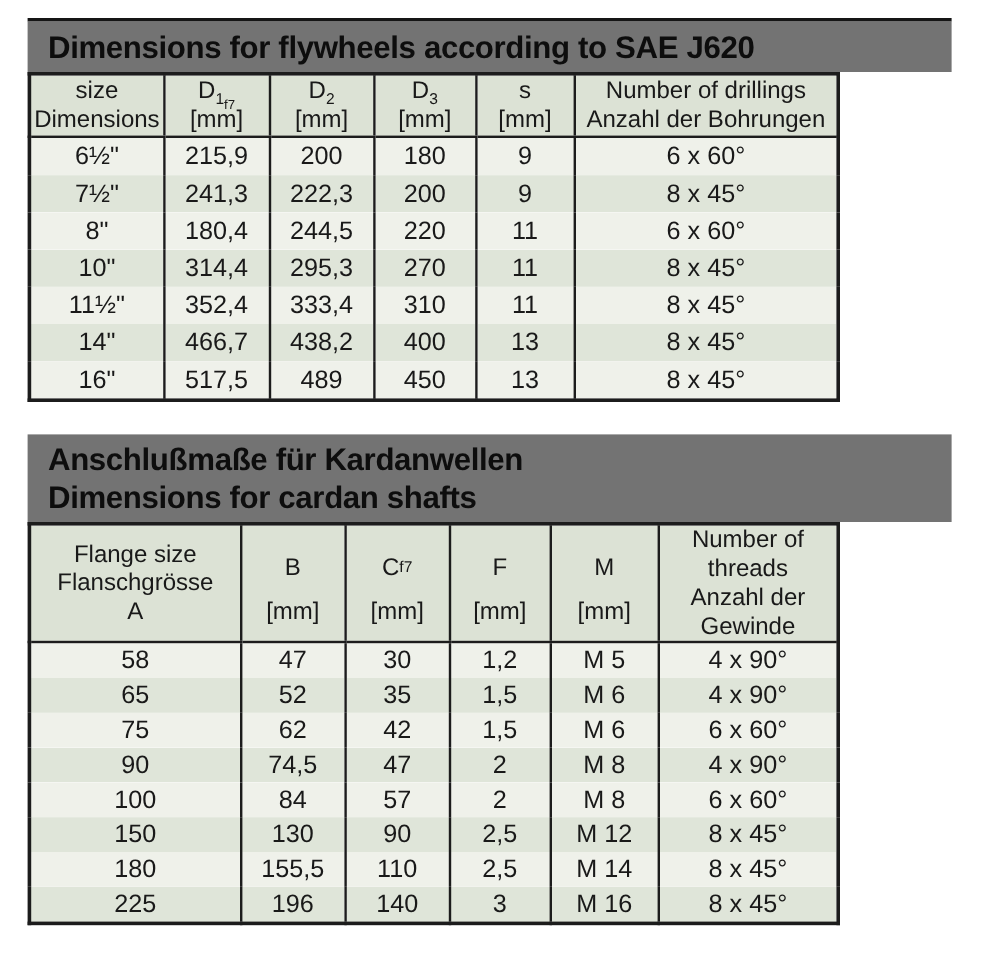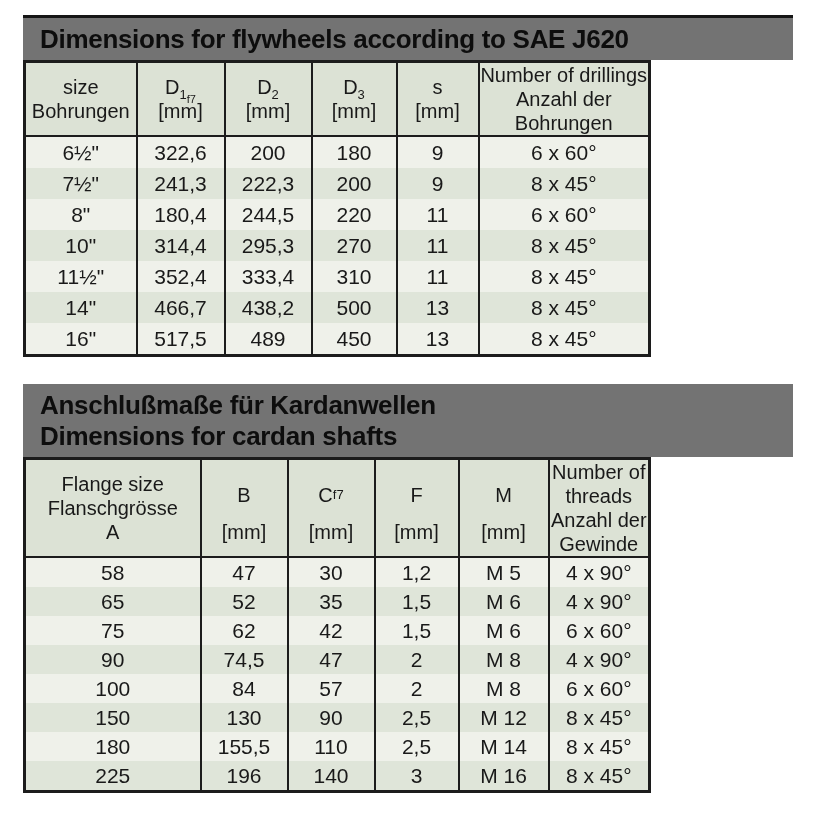--- a/index.html
+++ b/index.html
@@ -30,21 +30,21 @@
     font-weight: bold;
     font-size: 26px;
     line-height: 31px;
     letter-spacing: -0.3px;
     color: #0d0d0d;
     white-space: nowrap;
   }
   table.t {
     border-collapse: collapse;
     table-layout: fixed;
-    width: 628px;
+    width: 677px;
     border: 3px solid #1c1c1c;
   }
   table.t th, table.t td {
     padding: 0;
     text-align: center;
     font-weight: normal;
     border-left: 2px solid #1c1c1c;
     overflow: hidden;
   }
   table.t th:first-child, table.t td:first-child { border-left: none; }
@@ -97,21 +97,21 @@
           <col style="width:88px">
           <col style="width:87px">
         <col style="width:85px">
           <col style="width:82px">
           <col>
       </colgroup>
       <thead>
         <tr>
           <th>
             <div class="th-line">size</div>
-            <div class="th-line">Bohrungen</div>
+            <div class="th-line">Dimensions</div>
           </th>
           <th>
             <div class="th-line"><span>D</span><sub class="s1"><span>1</span><sub class="s2">f7</sub></sub></div>
             <div class="th-line">[mm]</div>
           </th>
           <th>
             <div class="th-line"><span>D</span><sub class="s1">2</sub></div>
             <div class="th-line">[mm]</div>
           </th>
           <th>
@@ -124,21 +124,21 @@
           </th>
           <th>
             <div class="th-line">Number of drillings</div>
             <div class="th-line">Anzahl der Bohrungen</div>
           </th>
         </tr>
       </thead>
       <tbody>
           <tr>
             <td>6½"</td>
-            <td>322,6</td>
+            <td>215,9</td>
             <td>200</td>
             <td>180</td>
             <td>9</td>
             <td>6 x 60°</td>
           </tr>
           <tr>
             <td>7½"</td>
             <td>241,3</td>
             <td>222,3</td>
             <td>200</td>
@@ -166,21 +166,21 @@
             <td>352,4</td>
             <td>333,4</td>
             <td>310</td>
             <td>11</td>
             <td>8 x 45°</td>
           </tr>
           <tr>
             <td>14"</td>
             <td>466,7</td>
             <td>438,2</td>
-            <td>500</td>
+            <td>400</td>
             <td>13</td>
             <td>8 x 45°</td>
           </tr>
           <tr>
             <td>16"</td>
             <td>517,5</td>
             <td>489</td>
             <td>450</td>
             <td>13</td>
             <td>8 x 45°</td>

